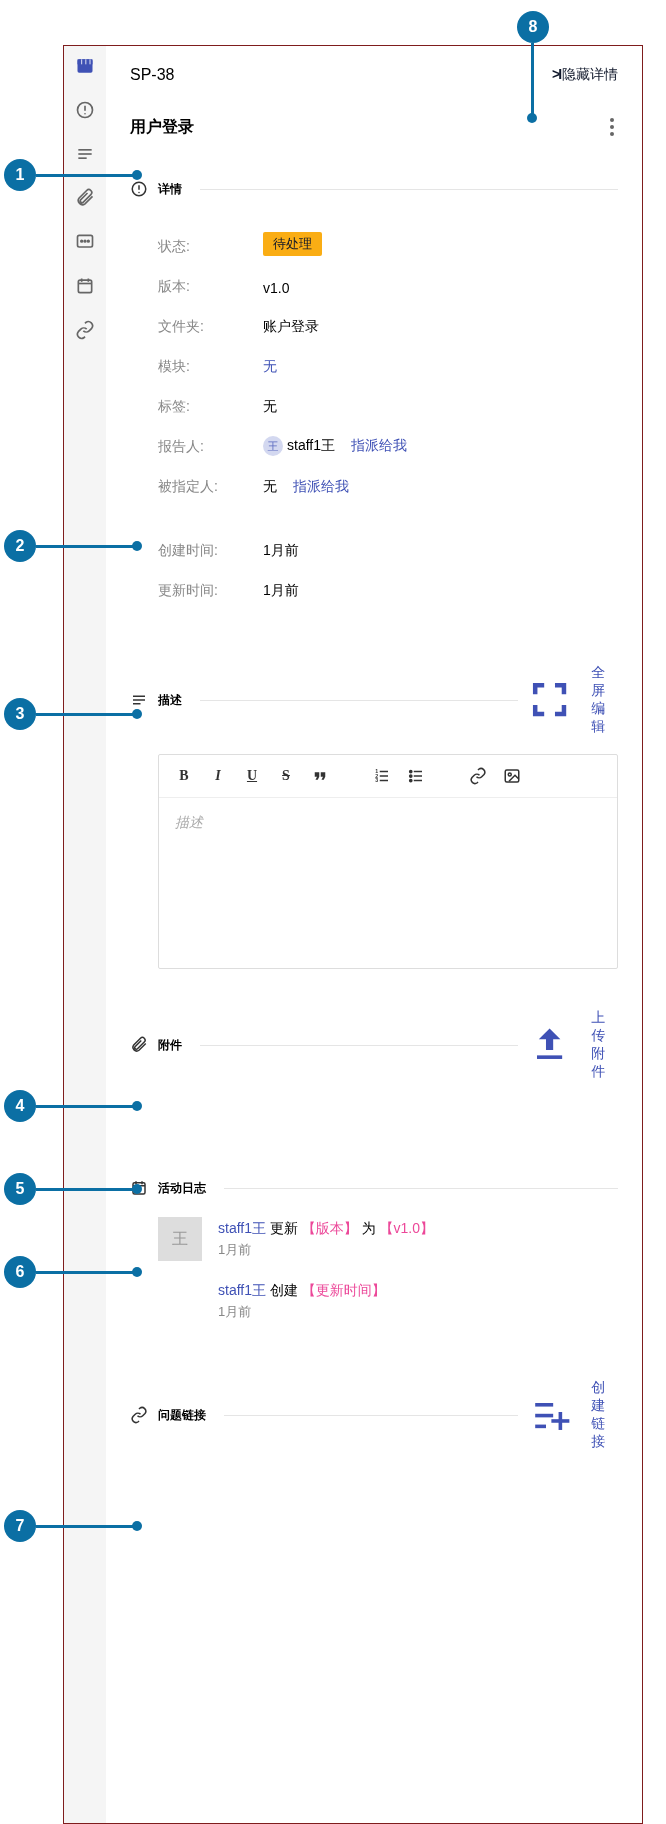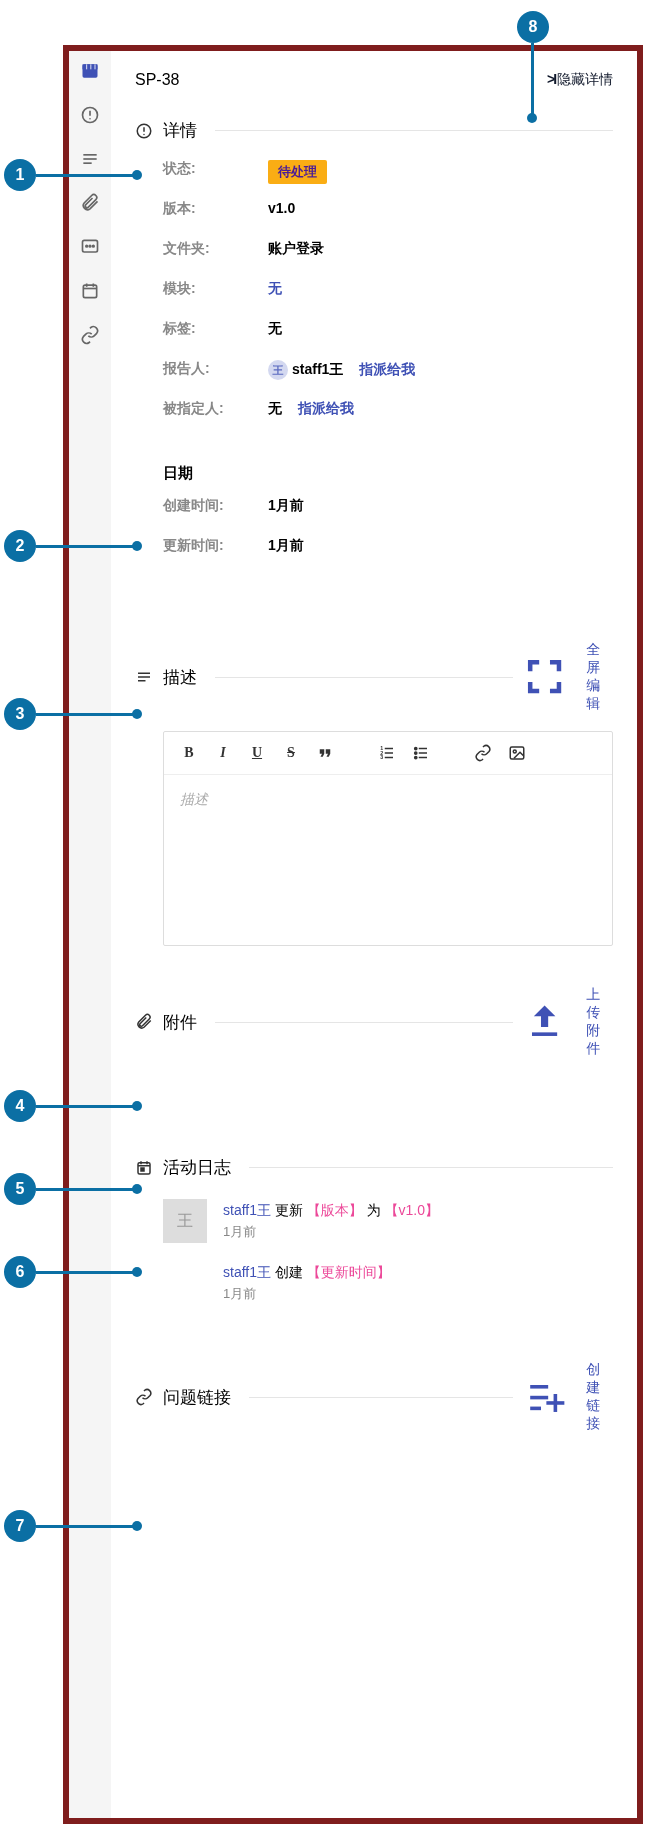--- a/index.html
+++ b/index.html
@@ -1,38 +1,38 @@
 <!DOCTYPE html>
 <html><head>
 <meta charset="utf-8">
 <style>
   * { box-sizing: border-box; margin: 0; padding: 0; }
   body { font-family: -apple-system, "Segoe UI", "PingFang SC", "Microsoft YaHei", sans-serif; font-size: 14px; color: #000; background: #fff; width: 666px; height: 1824px; position: relative; overflow: hidden; }
-  .container { position: absolute; left: 63px; top: 45px; right: 23px; bottom: 0; display: flex; border: 6px solid #7f1d1d; }
+  .container { position: absolute; left: 63px; top: 45px; right: 23px; bottom: 0; display: flex; border: 1px solid #7f1d1d; }
   .sidebar { width: 42px; background: #f5f5f5; display: flex; flex-direction: column; align-items: center; padding-top: 10px; gap: 24px; }
   .sidebar-item { width: 20px; height: 20px; display: flex; align-items: center; justify-content: center; color: #555; cursor: pointer; }
   .sidebar-item.active { color: #3f51b5; }
   .main { flex: 1; padding: 20px 24px 20px 24px; overflow-y: auto; }
   .top-row { display: flex; justify-content: space-between; align-items: center; margin-bottom: 30px; }
   .issue-id { font-size: 16px; font-weight: 400; }
   .hide-detail { color: #0f172a; font-size: 14px; cursor: pointer; }
   .title-row { display: flex; justify-content: space-between; align-items: center; margin-bottom: 40px; }
   .issue-title { font-size: 16px; font-weight: 600; }
   .more-dots { display:flex; flex-direction:column; gap:3px; cursor:pointer; padding:4px; }
   .more-dots span { width:4px; height:4px; border-radius:50%; background:#666; display:block; }
   .section-header { display: flex; align-items: center; gap: 10px; margin-bottom: 18px; }
   .section-header .icon { width:18px; height:18px; color:#555; flex-shrink:0; }
-  .section-header .title { font-size: 17px; font-weight: 400; }
+  .section-header .title { font-size: 12px; font-weight: 700; }
   .section-header .line { flex:1; height:1px; background:#e5e5e5; margin-left: 8px; }
   .section-header .action { color:#3f51b5; font-size:14px; cursor:pointer; display:flex; align-items:center; gap:20px; }
   .fields { padding-left: 28px; margin-bottom: 24px; }
-  .field-row { display:flex; align-items:flex-start; min-height: 40px; font-weight: bold; }
+  .field-row { display:flex; align-items:flex-end; min-height: 40px; }
   .field-label { width: 105px; color:#888; font-size:14px; }
   .field-value { display:flex; align-items:center; gap:16px; }
-  .badge-orange { background:#faad14; color:#4c1d95; padding:3px 10px; border-radius:2px; font-size:13px; }
+  .badge-orange { background:#faad14; color:#0f172a; padding:3px 10px; border-radius:2px; font-size:13px; }
   .badge-blue-light { background:#e6ebfa; color:#3f51b5; padding:3px 12px; border-radius:2px; font-size:13px; }
   .link { color:#3f51b5; cursor:pointer; }
   .avatar-small { width:20px; height:20px; border-radius:50%; background:#d3d8f0; color:#5c6bc0; display:inline-flex; align-items:center; justify-content:center; font-size:11px; margin-right:4px; }
   .sub-title { font-size:15px; font-weight:600; padding-left:28px; margin:10px 0 14px; }
   .editor-box { margin-left:28px; border:1px solid #ddd; border-radius:2px; }
   .toolbar { display:flex; align-items:center; gap:16px; padding:12px 16px; border-bottom:1px solid #eee; }
   .toolbar .tb { width:18px; height:18px; display:flex; align-items:center; justify-content:center; color:#333; cursor:pointer; font-weight:600; font-size:14px; }
   .toolbar .sep { width:12px; }
   .editor-body { min-height:170px; padding:16px; color:#aaa; font-style:italic; font-size:14px; outline:none; }
   .editor-actions { display:flex; justify-content:flex-end; gap:30px; padding:12px 20px 16px; }
@@ -108,20 +108,28 @@
   </div>
 
   <div class="main">
     <div class="top-row">
       <div class="issue-id">SP-38</div>
       <div class="hide-detail">
         <span style="font-weight:700; letter-spacing:-2px;">&gt;I </span><span>隐藏详情</span>
       </div>
     </div>
 
+    <div class="title-row">
+      <div class="issue-title">用户登录</div>
+      <div class="more-dots">
+          <span></span>
+          <span></span>
+          <span></span>
+        </div>
+    </div>
 
     <div class="section-header">
       <span class="icon"><svg viewBox="0 0 24 24" fill="none" stroke="#333" stroke-width="2">
             <circle cx="12" cy="12" r="9"></circle>
             <line x1="12" y1="7" x2="12" y2="13"></line>
             <circle cx="12" cy="16.5" r="1" fill="#333" stroke="none"></circle>
           </svg></span>
       <span class="title">详情</span>
       <span class="line"></span>
     </div>
@@ -163,21 +171,20 @@
       </div>
       <div class="field-row">
         <div class="field-label">被指定人:</div>
         <div class="field-value">
           <span>无</span>
           <span class="link">指派给我</span>
         </div>
       </div>
     </div>
 
-    <div class="sub-title">日期</div>
     <div class="fields">
       <div class="field-row">
         <div class="field-label">创建时间:</div>
         <div class="field-value">1月前</div>
       </div>
       <div class="field-row">
         <div class="field-label">更新时间:</div>
         <div class="field-value">1月前</div>
       </div>
     </div>

